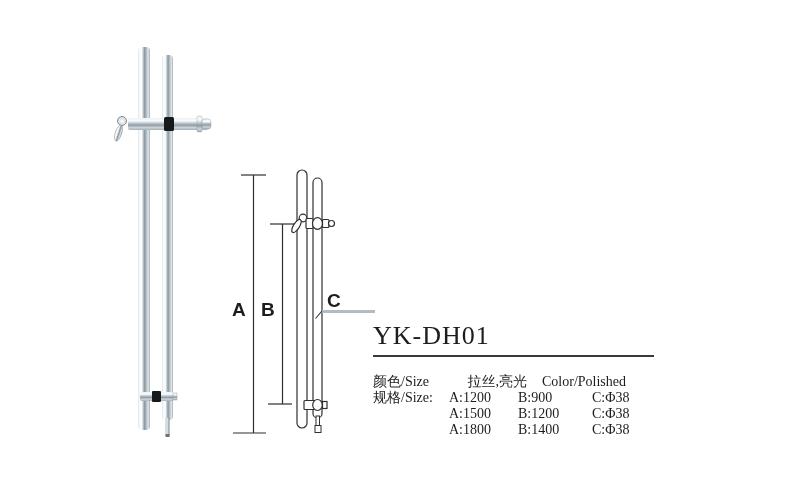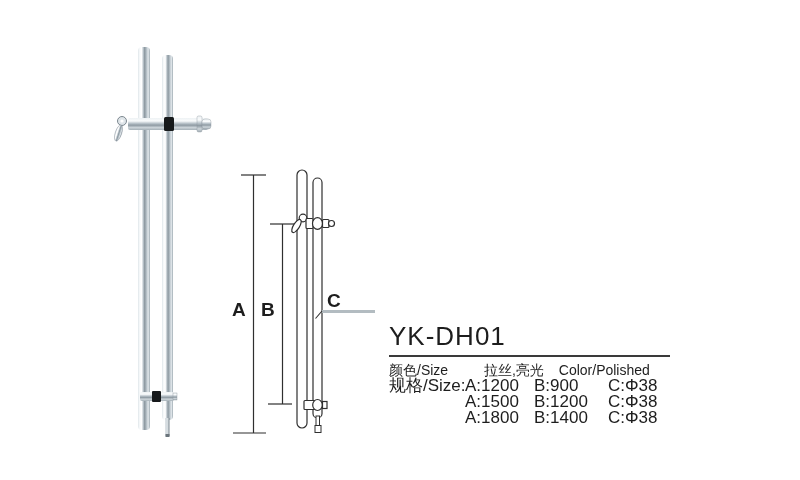--- a/index.html
+++ b/index.html
@@ -2,27 +2,27 @@
 <html><head>
 <meta charset="utf-8">
 <style>
   html,body{margin:0;padding:0;background:#ffffff;}
   .canvas{
     position:relative;width:800px;height:480px;background:#ffffff;
     overflow:hidden;font-family:"Liberation Sans",sans-serif;color:#1d1d1d;
   }
   .photo-svg{position:absolute;left:98px;top:35px;}
   .diagram-svg{position:absolute;left:225px;top:158px;}
-  .info{position:absolute;left:389px;top:321px;width:292px;}
+  .info{position:absolute;left:373px;top:321px;width:292px;font-family:Liberation Serif, serif;}
   .model{font-size:26px;line-height:30px;letter-spacing:1px;color:#1d1d1d;white-space:nowrap;}
   .rule{width:281px;height:0;border-top:2px solid #3a3a3a;margin:4px 0 5px 0;}
   .color-row{font-size:14px;line-height:16px;white-space:nowrap;}
   .color-row .lbl{display:inline-block;width:91px;}
-  .color-row .cn{display:inline-block;width:71px;}
-  .size-grid{display:grid;grid-template-columns:76px 69px 74px 1fr;font-size:17px;line-height:16px;}
+  .color-row .cn{display:inline-block;width:71px;margin-top:12px;}
+  .size-grid{display:grid;grid-template-columns:76px 69px 74px 1fr;font-size:14px;line-height:16px;}
   .size-grid span{white-space:nowrap;}
   .dim-label{font-family:"Liberation Sans",sans-serif;font-size:19px;font-weight:bold;fill:#1d1d1d;}
 </style>
 </head>
 <body>
 
 <div class="canvas">
 
   <svg class="photo-svg" width="130" height="410" viewBox="0 0 130 410">
     <defs>

